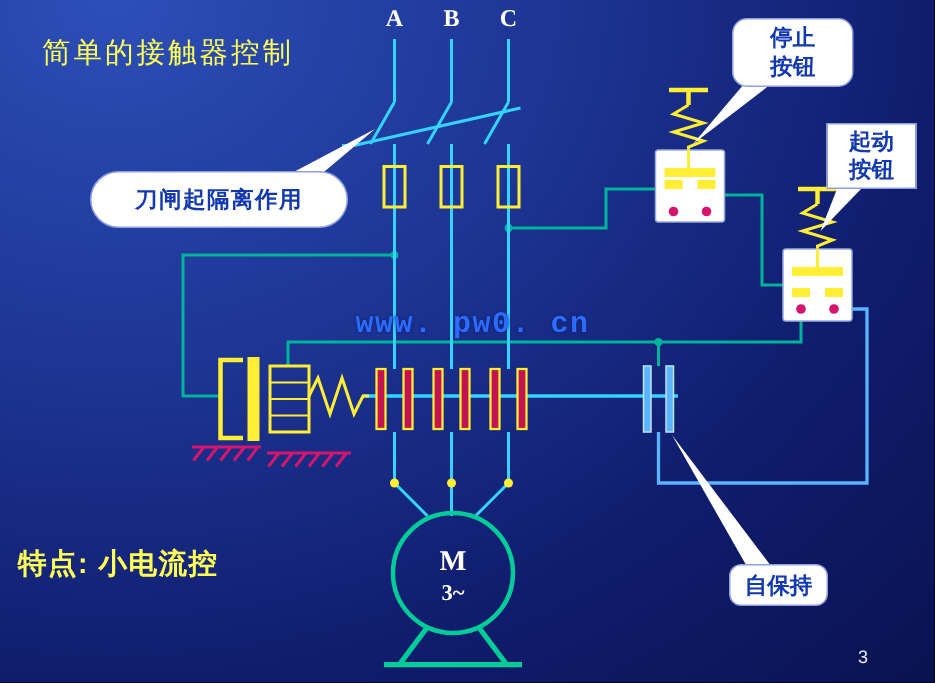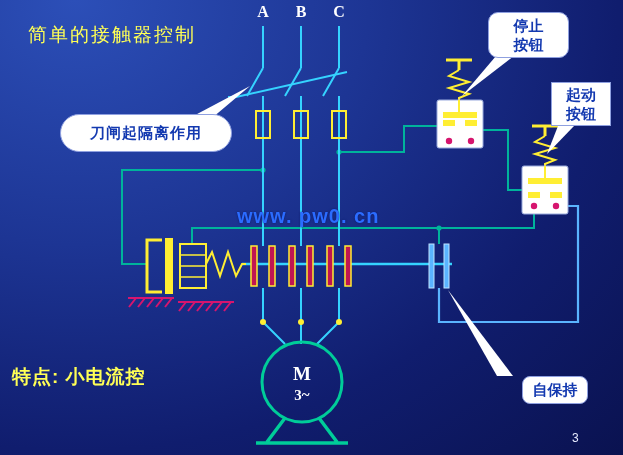--- a/index.html
+++ b/index.html
@@ -8,35 +8,36 @@
     font-family:"Liberation Sans",sans-serif;
     background:radial-gradient(ellipse at 12% 0%, #2c4fb8 0%, #1d3594 38%, #101d6e 70%, #0a1250 100%);
   }
   .abs{position:absolute;}
   .title{
     left:28px;top:22px;color:#ffff55;font-size:19px;font-weight:normal;letter-spacing:2px;
   }
   .watermark{
     left:237px;top:205px;color:#2b6cff;font-size:20px;font-weight:bold;letter-spacing:1px;
     text-shadow:0 0 2px #0b1a66;
+    font-family:Liberation Mono, monospace;
   }
   .feature{
     left:12px;top:362px;color:#ffff55;font-size:19px;font-weight:bold;line-height:30px;letter-spacing:1px;
   }
   .feature .l2{padding-left:76px;}
   .pagenum{left:572px;top:431px;color:#e8ecff;font-size:12px;}
   .callout{
     background:#ffffff;border:1px solid #8fa0e0;color:#1339b0;font-weight:bold;
     display:flex;align-items:center;justify-content:center;text-align:center;
     box-sizing:border-box;
   }
   .callout.knife{left:60px;top:114px;width:172px;height:38px;border-radius:19px;font-size:15px;letter-spacing:1px;}
   .callout.stop{left:488px;top:12px;width:81px;height:46px;border-radius:10px;font-size:15px;line-height:19px;}
   .callout.start{left:551px;top:82px;width:60px;height:44px;border-radius:0;font-size:15px;line-height:19px;}
-  .callout.selfhold{left:486px;top:376px;width:66px;height:28px;border-radius:8px;font-size:15px;margin-left:36px;}
+  .callout.selfhold{left:486px;top:376px;width:66px;height:28px;border-radius:8px;font-size:15px;}
   svg text{font-family:"Liberation Serif",serif;}
 </style>
 </head>
 <body>
 
 <div class="slide">
 
   <svg class="abs" width="623" height="455" viewBox="0 0 623 455" style="left:0;top:0">
 
     <g stroke="#00b39b" stroke-width="2" fill="none">

